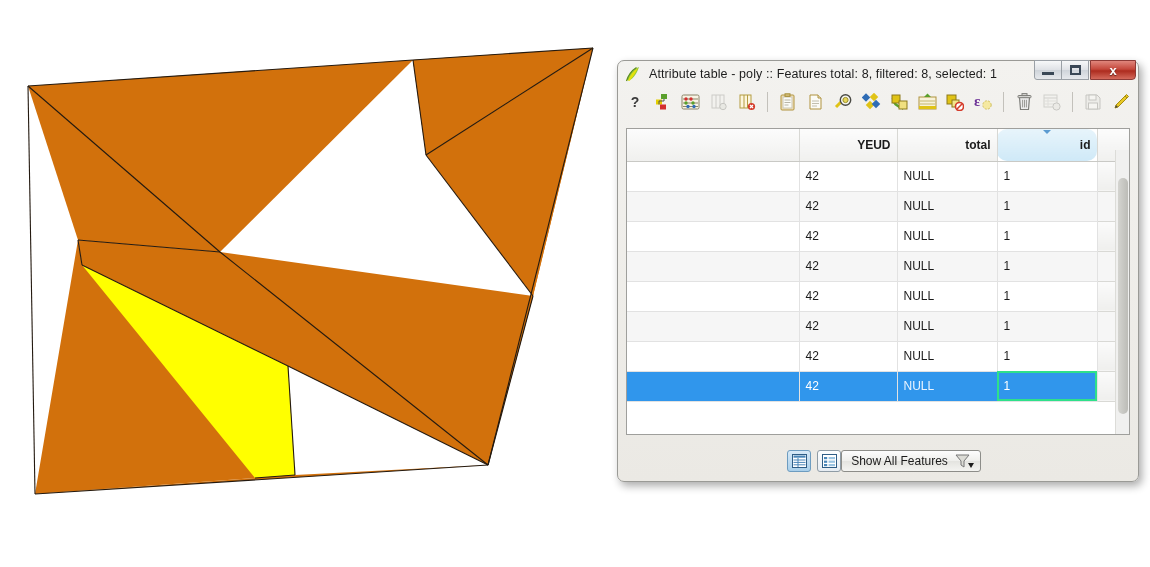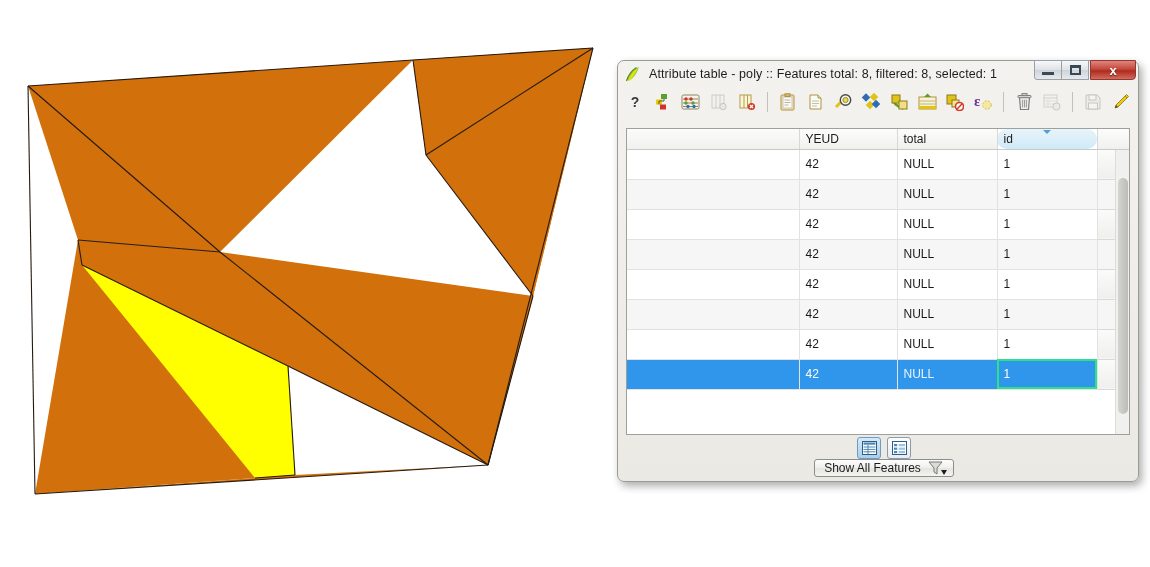--- a/index.html
+++ b/index.html
@@ -83,26 +83,26 @@
   #grid { width: 100%; border-collapse: collapse; table-layout: fixed; }
   #grid th, #grid td {
     font-size: 12px; color:#1b1b1b;
     padding: 0 6px;
     border-right:1px solid #e2e2e2;
     border-bottom:1px solid #e2e2e2;
     text-align:left;
     overflow:hidden; white-space:nowrap;
   }
   #grid thead th {
-    height: 20px;
+    height: 32px;
     background: linear-gradient(to bottom,#fcfcfc 0%,#f0f0ee 100%);
     border-bottom:1px solid #c9c9c5;
     border-right:1px solid #d8d8d4;
-    text-align:left;
-    font-weight: normal;
+    text-align:right;
+    font-weight: bold;
   }
   #grid thead th.sorted {
     background: linear-gradient(to bottom,#e7f4fb 0%,#cfe9f7 100%);
     position: relative;
     border-radius: 10px;
   }
   #grid thead th.sorted .sort-arrow {
     position:absolute; left:50%; top:1px; transform:translateX(-50%);
     width:0;height:0;border-left:4px solid transparent;border-right:4px solid transparent;
     border-top:4px solid #5b9bd1;
@@ -131,23 +131,22 @@
   #vthumb {
     position:absolute; left:2px; top:28px; width:10px; height:236px;
     background: linear-gradient(to right,#d4d4d0,#bcbcb7);
     border-radius:5px;
   }
 
   
   #status-bar {
     position:absolute; left:16px; right:4px; bottom:4px;
     height: 32px;
-    display:flex; align-items:center; justify-content:flex-end;
+    display:flex; align-items:center; justify-content:center;
     padding: 0 6px;
-    flex-direction: column;
   }
   #view-toggles { display:flex; gap:6px; }
   .view-btn {
     width:24px; height:22px;
     border:1px solid #8e9ba5; border-radius:3px;
     display:flex;align-items:center;justify-content:center;
     background: linear-gradient(to bottom,#fcfdfe,#e6ecf2);
   }
   .view-btn.active {
     background: linear-gradient(to bottom,#d7e9f7,#a9cfea);

